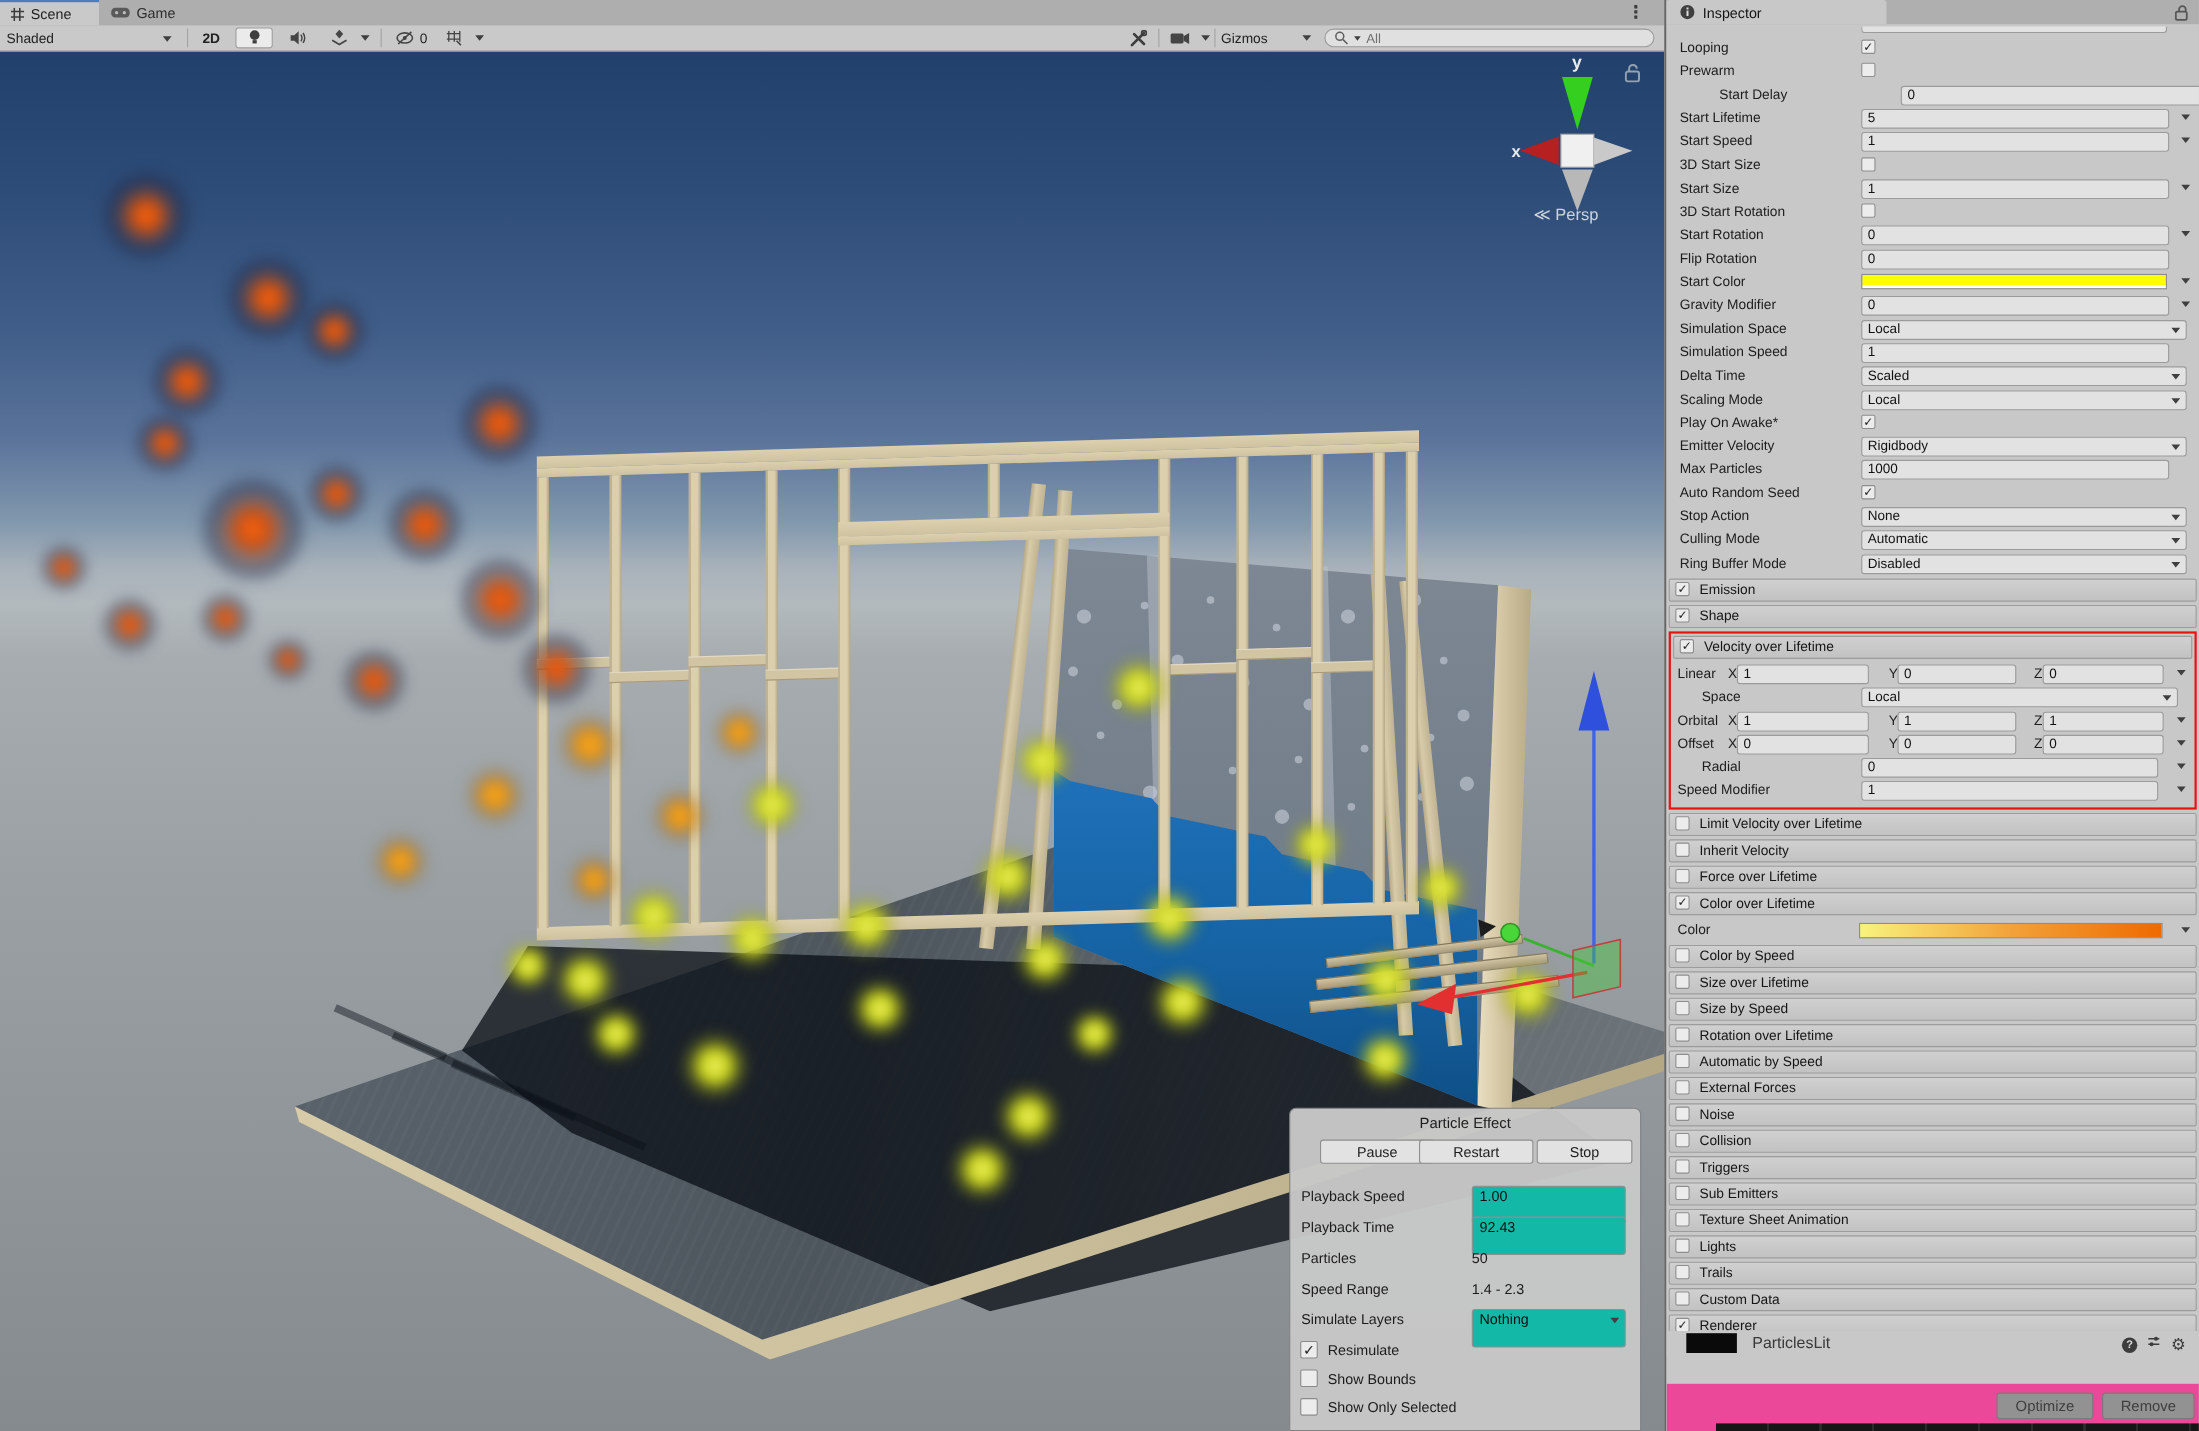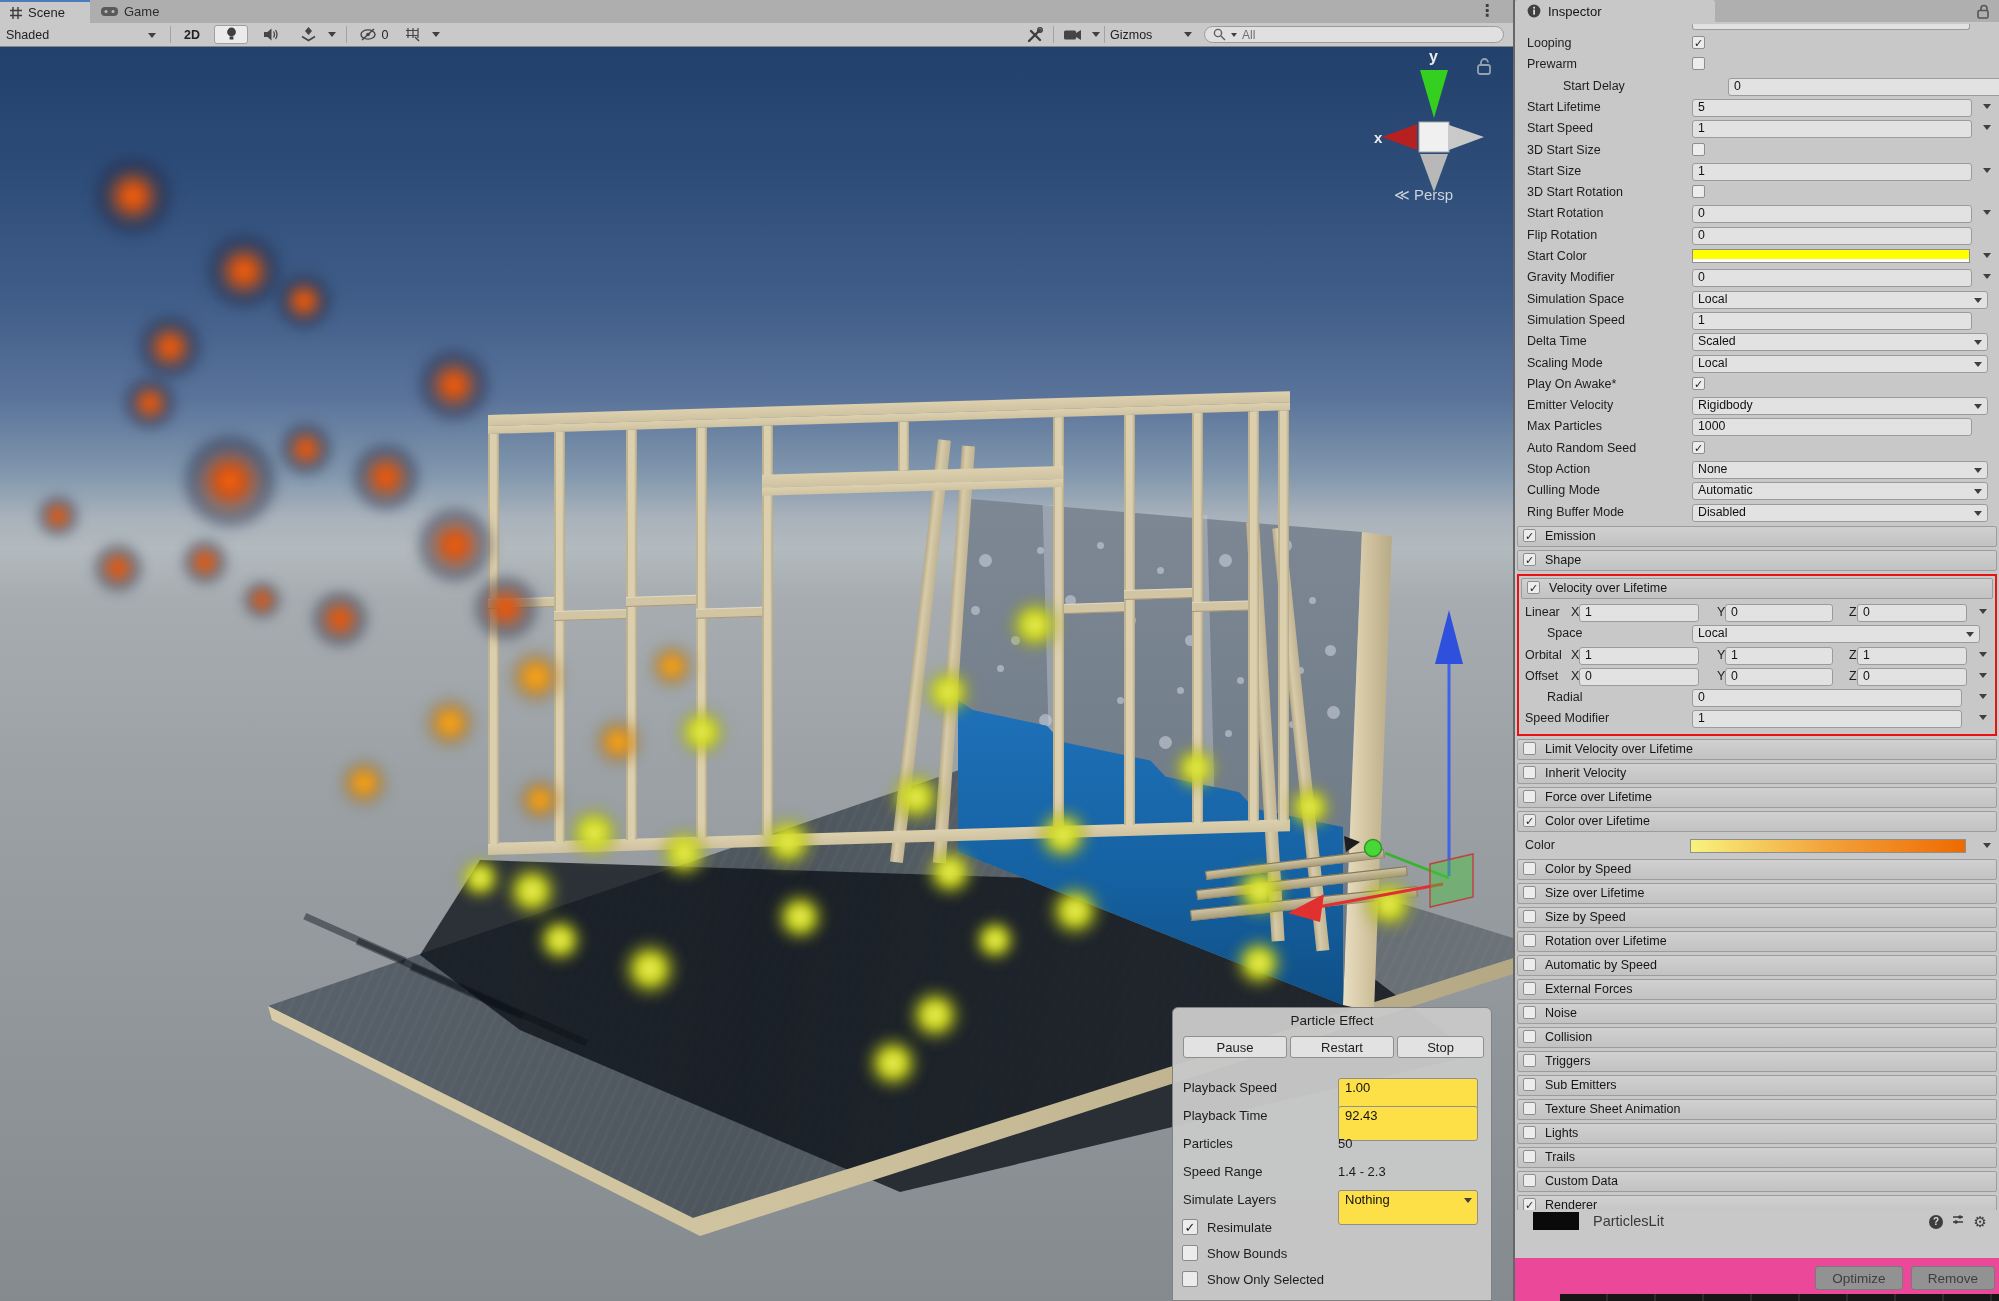--- a/index.html
+++ b/index.html
@@ -65,21 +65,21 @@
   #orient-gizmo{position:absolute;left:1372px;top:40px;}
   #persp-label{position:absolute;left:1394px;top:186px;font-size:15px;color:#ccd4dc;}
   #scene-lock{position:absolute;left:1477px;top:57px;}
   
   #particle-panel{position:absolute;left:1172px;top:1007px;width:320px;height:294px;background:rgba(199,199,199,.97);border:1px solid #828282;border-radius:6px 6px 0 0;box-sizing:border-box;}
   #pp-title{height:25px;line-height:25px;text-align:center;font-size:13.5px;color:#1d1d1d;}
   #pp-buttons{position:absolute;left:0;top:28px;width:100%;height:23px;}
   .pp-btn{position:absolute;top:0;height:22px;background:#e2e2e2;border:1px solid #8f8f8f;border-radius:3px;font-size:13px;color:#1c1c1c;display:flex;align-items:center;justify-content:center;box-sizing:border-box;}
   .pprow{position:absolute;left:0;width:100%;height:26px;}
   .pplab{position:absolute;left:10px;top:4px;font-size:13px;color:#1c1c1c;white-space:nowrap;}
-  .ppfld{position:absolute;left:165px;top:2px;width:140px;height:35px;background:#fde047;border:1px solid #909090;border-radius:3px;font-size:13px;color:#111;padding:0 6px;line-height:18px;box-sizing:border-box;}
+  .ppfld{position:absolute;left:165px;top:2px;width:140px;height:35px;background:#14b8a6;border:1px solid #909090;border-radius:3px;font-size:13px;color:#111;padding:0 6px;line-height:18px;box-sizing:border-box;}
   .pptxt{position:absolute;left:165px;top:4px;font-size:13px;color:#1c1c1c;}
   .ppcb{position:absolute;left:9px;top:3px;width:16px;height:16px;background:#ececec;border:1px solid #8a8a8a;border-radius:2px;font-size:13px;line-height:15px;text-align:center;color:#222;font-weight:bold;box-sizing:border-box;}
   .ppcblab{position:absolute;left:34px;top:4px;font-size:13px;color:#1c1c1c;}
   
   #divider{position:absolute;left:1513px;top:0;width:2px;height:1301px;background:#666;}
   #inspector{position:absolute;left:1515px;top:0;width:484px;height:1301px;background:#c8c8c8;overflow:hidden;}
   #insp-tabbar{position:absolute;left:0;top:0;width:100%;height:22px;background:#afafaf;}
   #insp-tab{position:absolute;left:0;top:0;width:200px;height:22px;background:#c8c8c8;border-radius:3px 3px 0 0;display:flex;align-items:center;gap:7px;padding:0 12px;box-sizing:border-box;font-size:13px;color:#141414;}
   #insp-lock{position:absolute;right:8px;top:4px;}
   #insp-rows{position:absolute;left:0;top:33px;width:100%;height:492px;}
@@ -373,21 +373,21 @@
         </svg>
         <svg id="scene-lock" width="16" height="18" viewBox="0 0 16 18">
           <rect x="1" y="8" width="12" height="9" rx="2" fill="none" stroke="#93a2b0" stroke-width="1.8"></rect>
           <path d="M4 8V5.5a3.5 3.5 0 0 1 7 0" fill="none" stroke="#93a2b0" stroke-width="1.8"></path>
         </svg>
         <div id="persp-label"><span>≪</span> <span>Persp</span></div>
 
         <div id="particle-panel">
           <div id="pp-title">Particle Effect</div>
           <div id="pp-buttons">
-              <div class="pp-btn" style="left: 10px; width: 104px;">Pause</div>
+              <div class="pp-btn" style="left: 27px; width: 104px;">Pause</div>
               <div class="pp-btn" style="left: 117px; width: 104px;">Restart</div>
               <div class="pp-btn" style="left: 224px; width: 87px;">Stop</div>
             </div>
           <div id="pp-rows">
               <div class="pprow" style="top: 68px;">
                 <span class="pplab">Playback Speed</span>
                 <div class="ppfld">1.00</div>
               </div>
               <div class="pprow" style="top: 96px;">
                 <span class="pplab">Playback Time</span>

